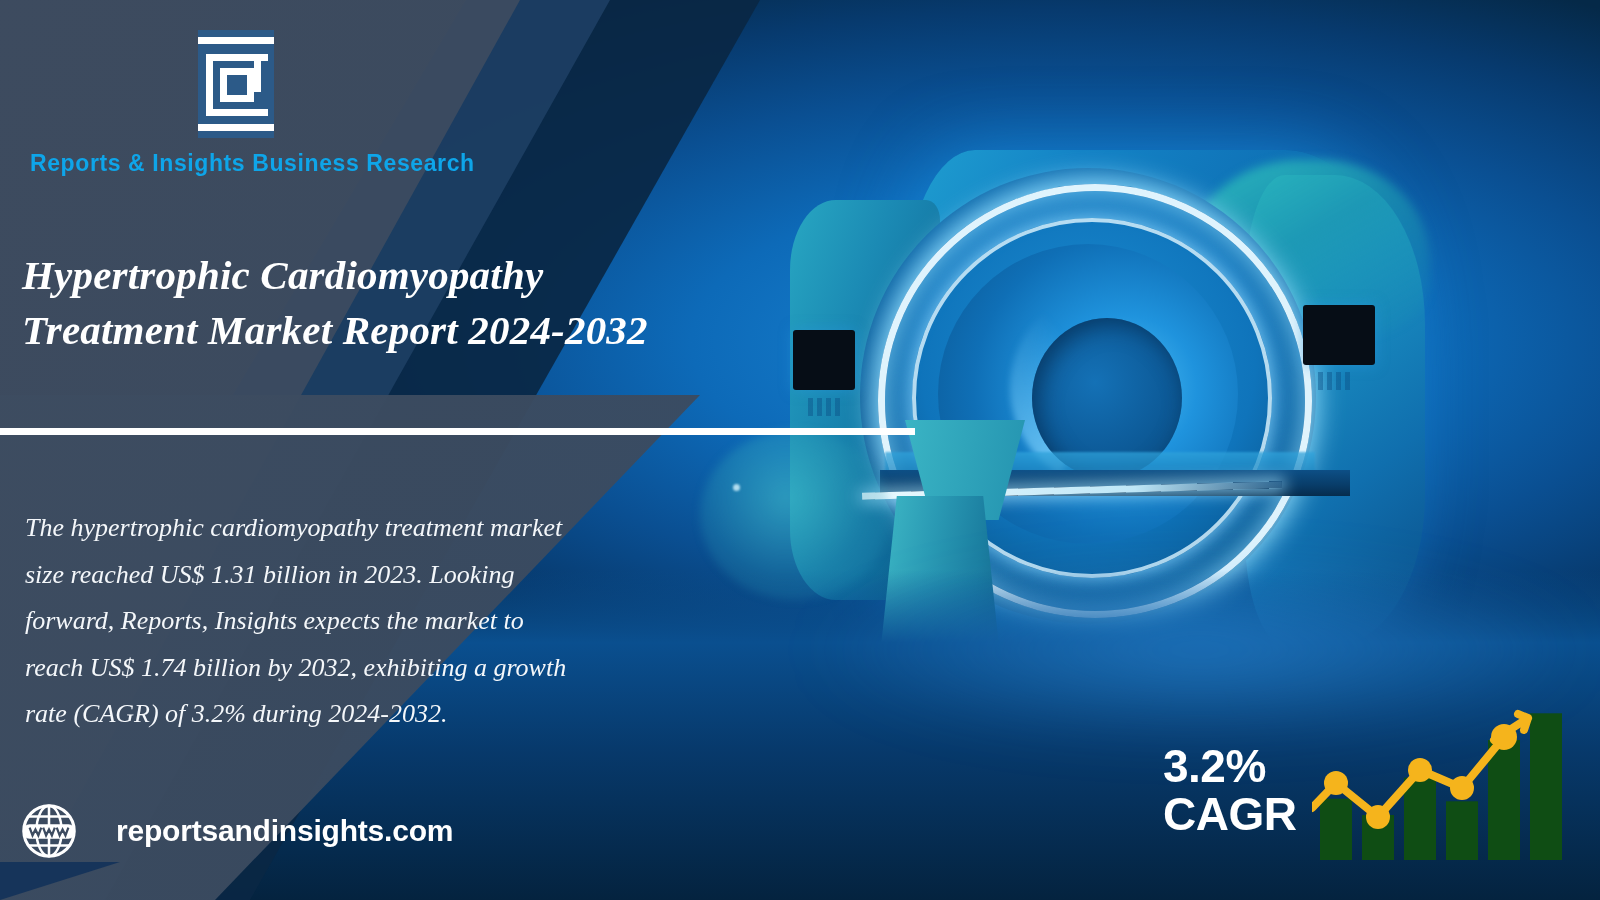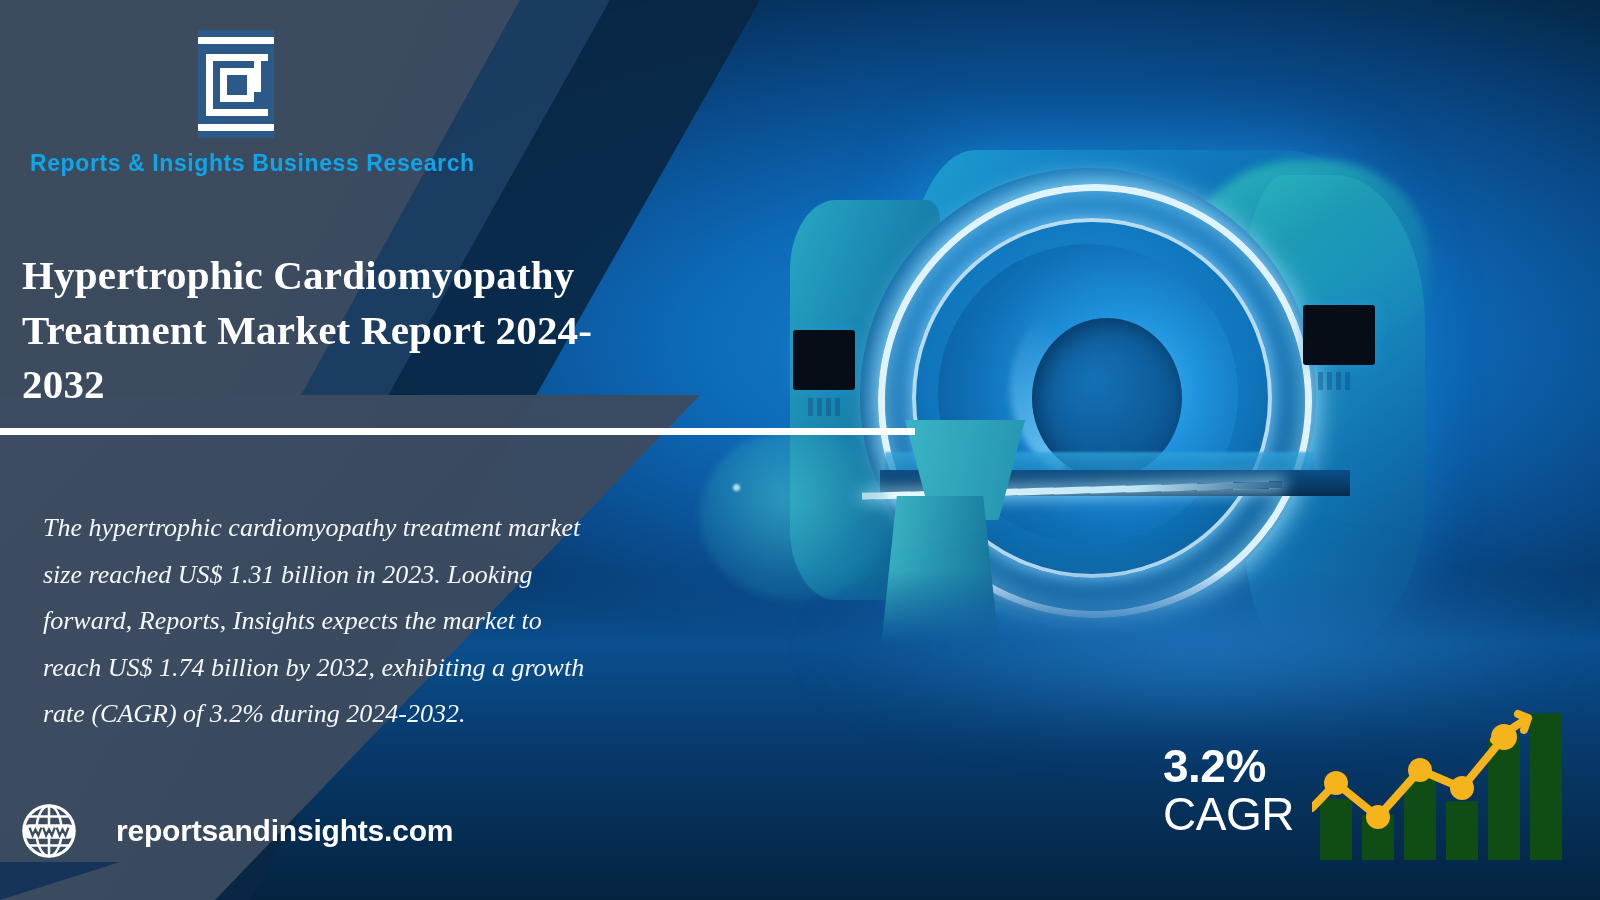--- a/index.html
+++ b/index.html
@@ -193,45 +193,45 @@
 
   .brand{
     position:absolute;left:30px;top:150px;width:620px;
     color:#0ea5e9;font-size:23px;font-weight:bold;letter-spacing:.6px;
     font-family:"Liberation Sans",sans-serif;
   }
 
   .title{
     position:absolute;left:22px;top:248px;width:640px;
     color:#ffffff;font-family:"Liberation Serif",serif;
-    font-size:41px;font-weight:bold;line-height:1.33;
+    font-size:41px;font-weight:bold;font-style:italic;line-height:1.33;
     letter-spacing:.2px;
   }
 
   .divider{
     position:absolute;left:0;top:428px;width:915px;height:7px;background:#ffffff;
   }
 
   .body-text{
-    position:absolute;left:43px;top:505px;width:545px;
+    position:absolute;left:25px;top:505px;width:545px;
     color:#f4f7fa;font-family:"Liberation Serif",serif;
     font-size:26px;font-style:italic;line-height:1.79;
   }
 
   .footer{position:absolute;left:18px;top:800px;display:flex;align-items:center;gap:36px;}
   .globe{width:62px;height:62px;display:block;}
   .site{
     color:#ffffff;font-size:30px;font-weight:bold;letter-spacing:-.2px;
     font-family:"Liberation Sans",sans-serif;
   }
 
   
   .cagr{position:absolute;left:1163px;top:742px;width:135px;text-align:left;}
   .cagr-val{color:#fff;font-size:46px;font-weight:bold;line-height:1.05;letter-spacing:-.5px;}
-  .cagr-lbl{color:#fff;font-size:46px;font-weight:normal;line-height:1.05;letter-spacing:-.5px;}
+  .cagr-lbl{color:#fff;font-size:46px;font-weight:bold;line-height:1.05;letter-spacing:-.5px;}
   .cagr-chart{position:absolute;left:1312px;top:700px;width:272px;height:168px;}
 </style>
 </head>
 <body>
 
 <div id="stage">
 
   <div class="photo">
     <div class="photo-bg"></div>
 

